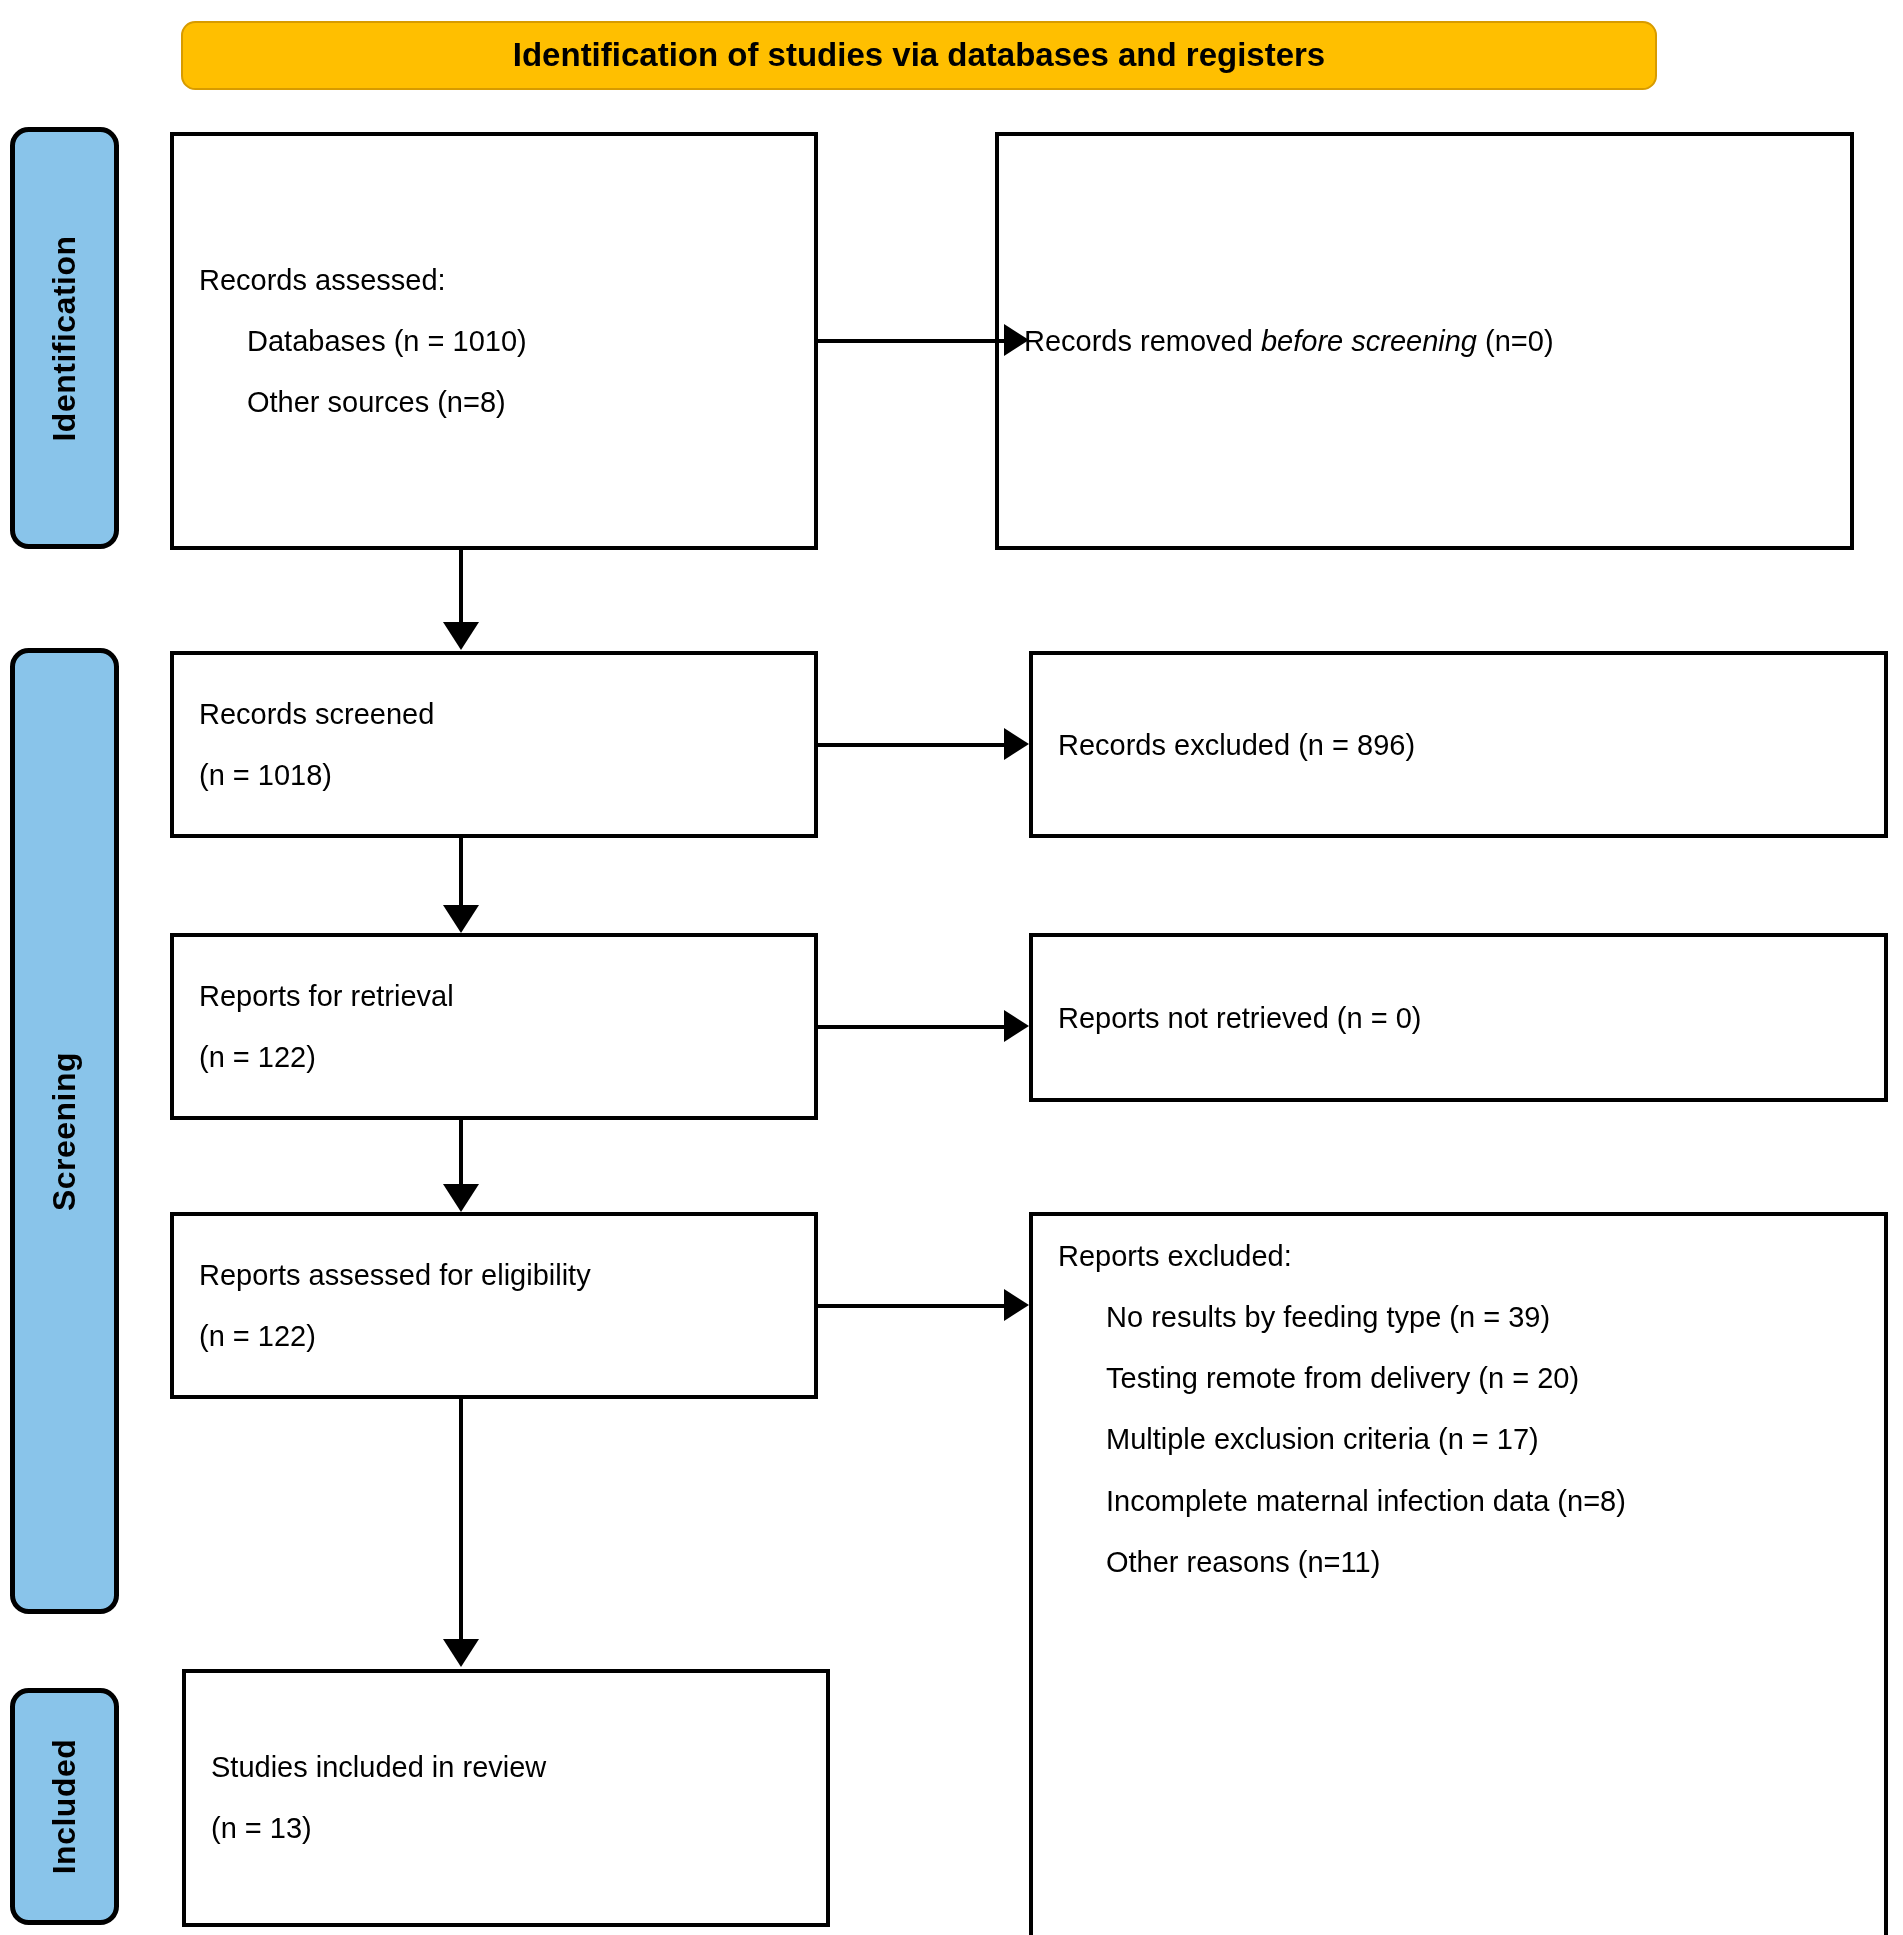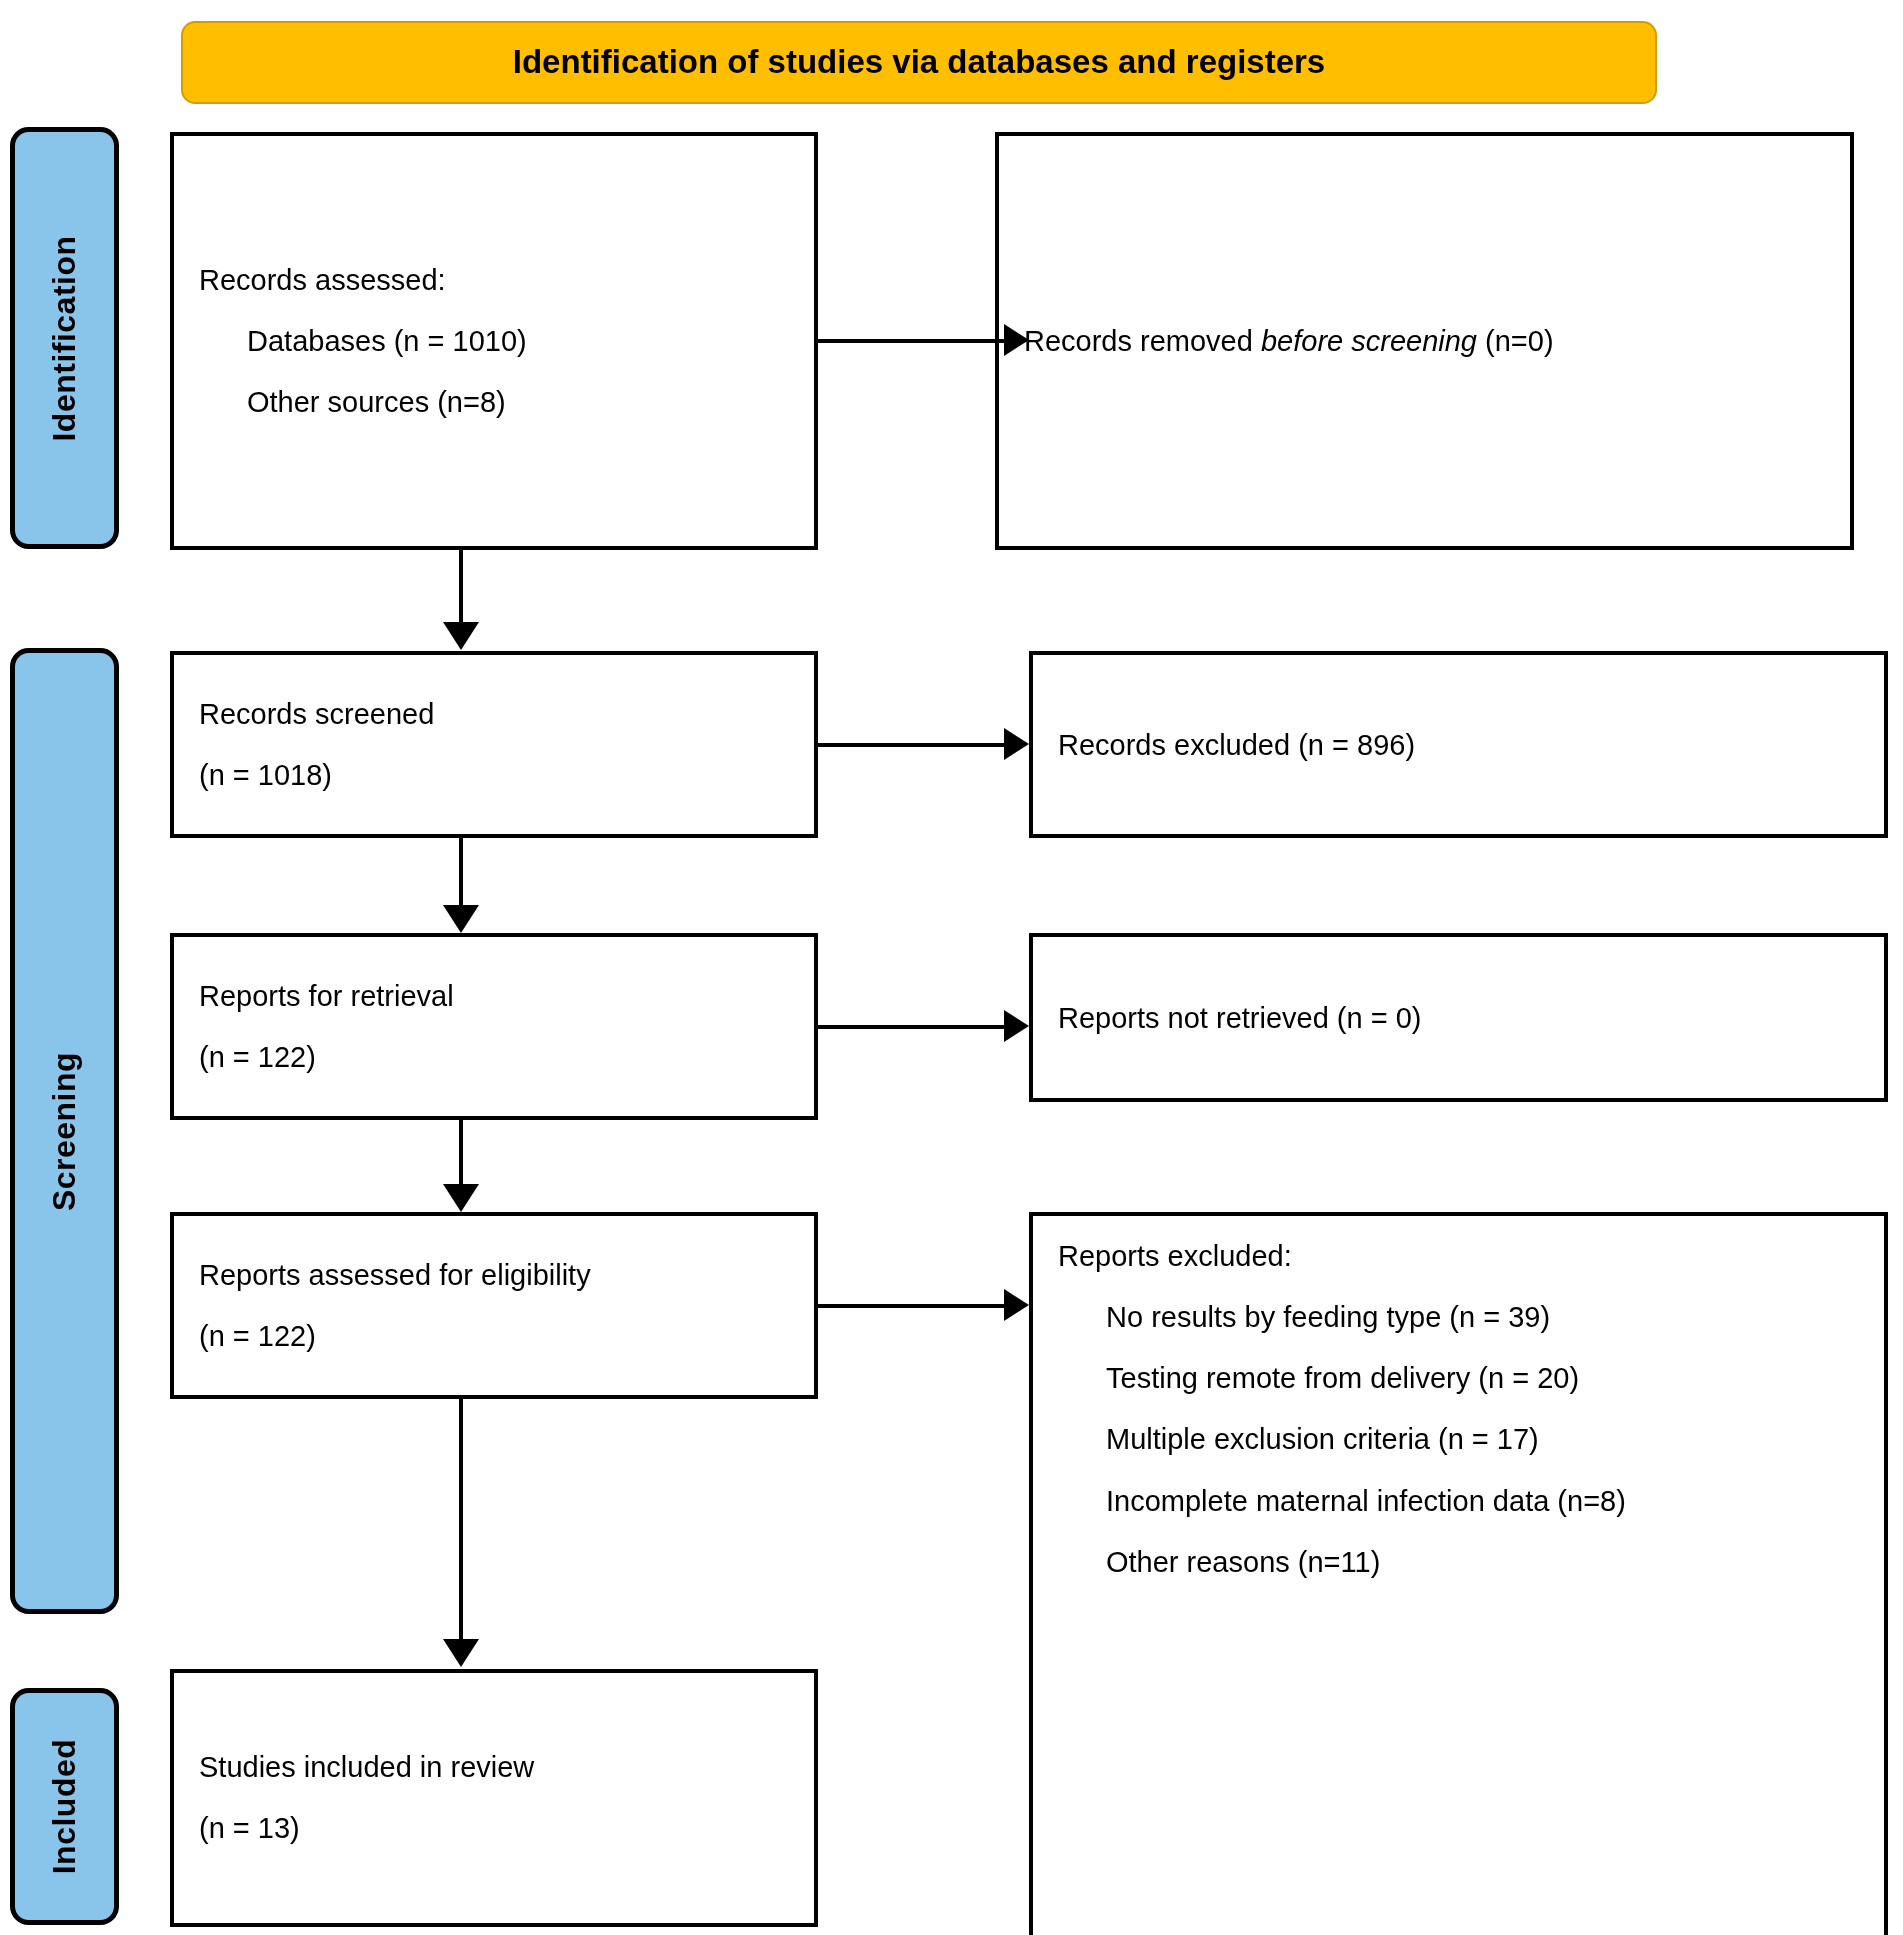--- a/index.html
+++ b/index.html
@@ -17,21 +17,21 @@
     background: #ffffff;
     overflow: hidden;
   }
 
   
   .title-banner {
     position: absolute;
     left: 181px;
     top: 21px;
     width: 1476px;
-    height: 83px;
+    height: 69px;
     background: #FFBF00;
     border: 2.7px solid #D79B00;
     border-radius: 14.3px;
     box-sizing: border-box;
     display: flex;
     align-items: center;
     justify-content: center;
   }
   .title-banner .title-text {
     font-size: 33px;
@@ -89,21 +89,21 @@
   }
   .flow-line + .flow-line { margin-top: 31px; }
   .flow-line.indent { margin-left: 48px; }
   .flow-line .ital { font-style: italic; }
 
   
   #box-records-assessed       { left: 170px; top: 132px;  width: 648px; height: 418px; }
   #box-records-screened       { left: 170px; top: 651px; width: 648px; height: 187px; }
   #box-reports-retrieval      { left: 170px; top: 933px; width: 648px; height: 187px; }
   #box-reports-eligibility    { left: 170px; top: 1212px; width: 648px; height: 187px; }
-  #box-studies-included       { left: 170px; top: 1669px; width: 648px; height: 258px; }
+  #box-studies-included       { left: 182px; top: 1669px; width: 648px; height: 258px; }
 
   
   #box-records-removed        { left: 995px; top: 132px;  width: 859px; height: 418px; }
   #box-records-excluded       { left: 1029px; top: 651px; width: 859px; height: 187px; }
   #box-reports-not-retrieved  { left: 1029px; top: 933px; width: 859px; height: 169px; }
   #box-reports-excluded       { left: 1029px; top: 1212px; width: 859px; height: 815px; }
 
   #box-reports-excluded .box-inner {
     top: 25px;
     transform: none;

